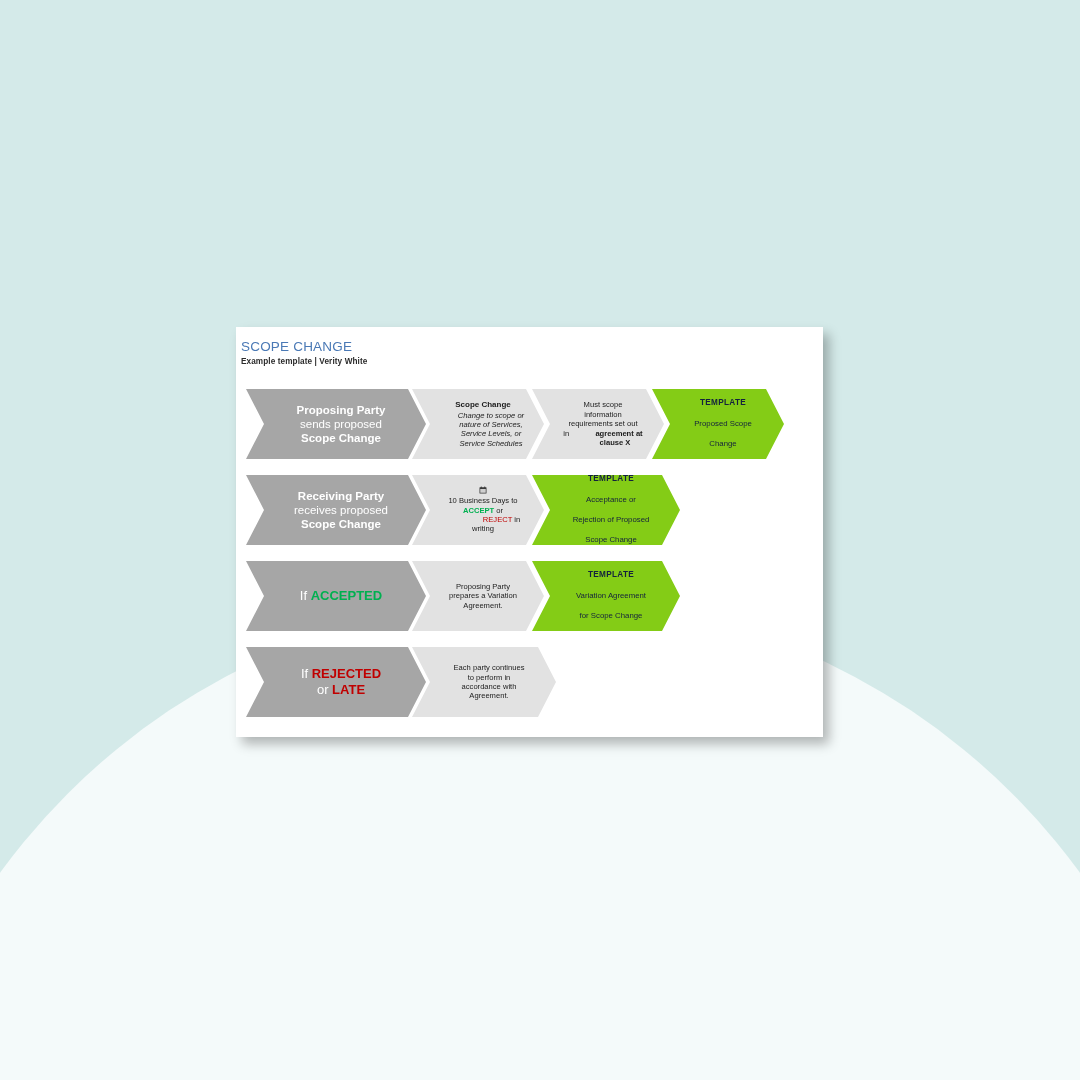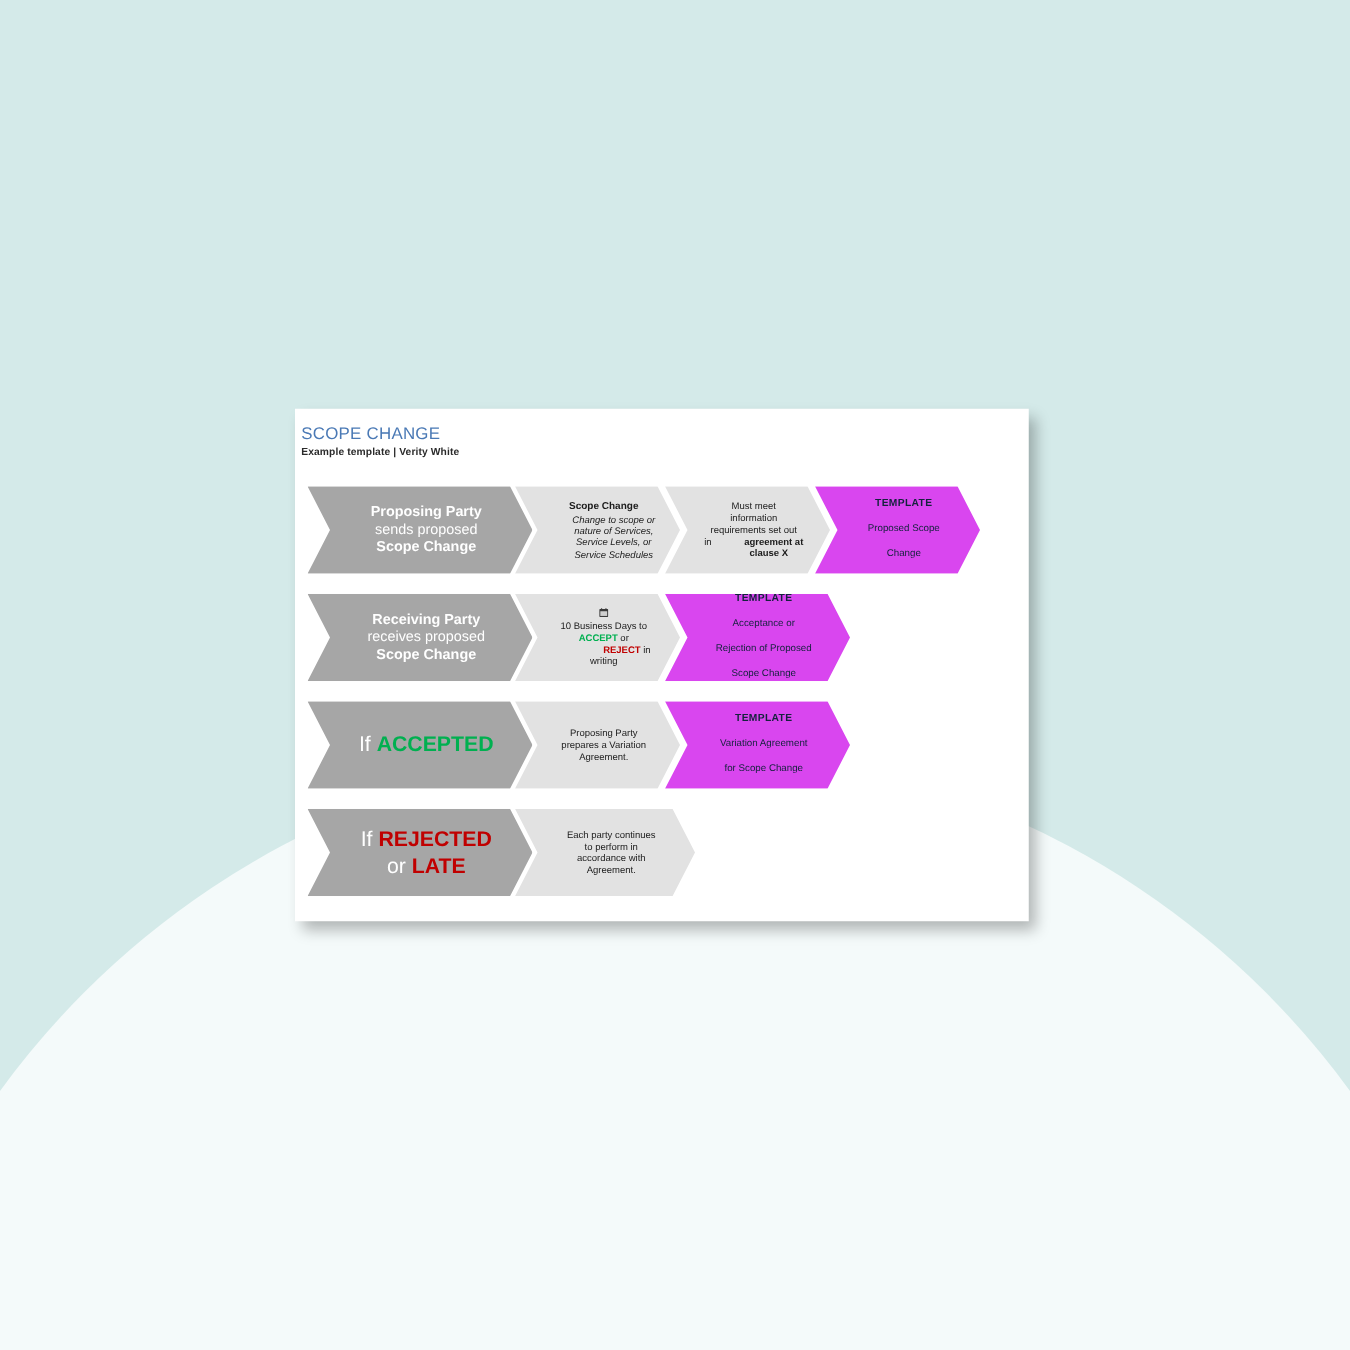--- a/index.html
+++ b/index.html
@@ -41,34 +41,34 @@
     position:absolute;top:0;height:70px;
     display:flex;align-items:center;justify-content:center;
     text-align:center;box-sizing:border-box;
     clip-path:polygon(0 0, calc(100% - 18px) 0, 100% 50%, calc(100% - 18px) 100%, 0 100%, 18px 50%);
   }
   .chev.first{
     clip-path:polygon(0 0, calc(100% - 18px) 0, 100% 50%, calc(100% - 18px) 100%, 0 100%, 18px 50%);
   }
   .chev-dark{background:#a6a6a6;color:#ffffff;}
   .chev-light{background:#e2e2e2;color:#1c1c1c;}
-  .chev-blue{background:#d946ef;color:#14223d;}
+  .chev-blue{background:#84cc16;color:#14223d;}
   .chev-inner{padding:0 10px 0 20px;line-height:1.24;width:100%;}
   
   .t-big{font-size:11.5px;font-weight:bold;}
   .t-big .reg{font-weight:normal;}
   .t-small{font-size:7.6px;}
   .t-small b{font-weight:bold;margin-left:24px;}
   .t-small i{font-style:italic;padding-left:16px;}
   .t-head{font-size:8px;font-weight:bold;display:block;margin-bottom:1px;}
   .t-tpl{font-size:8.2px;font-weight:bold;letter-spacing:.3px;display:block;margin-bottom:3px;}
   .t-tpl-body{font-size:7.8px;line-height:1.3;}
   .accept{color:#00b050;font-weight:bold;}
-  .reject{color:#c00000;font-weight:bold;padding-left:37px;}
-  .cond{font-size:17px;}
+  .reject{color:#c00000;font-weight:normal;padding-left:37px;}
+  .cond{font-size:13px;}
   .cond .if{color:#ffffff;font-weight:normal;}
   .cond .word-accept{color:#00b050;font-weight:bold;}
   .cond .word-reject{color:#c00000;font-weight:bold;}
   .cond .word-or{color:#ffffff;font-weight:normal;}
   .cal-icon{display:block;margin:0 auto 2px auto;width:8px;height:8px;}
 </style>
 </head>
 <body>
 
 <div id="bg-circle"></div>
@@ -95,21 +95,21 @@
           <span class="t-head">Scope Change</span>
           <i>Change to scope or</i><br>
           <i>nature of Services,</i><br>
           <i>Service Levels, or</i><br>
           <i>Service Schedules</i>
         </div>
       </div>
 
       <div class="chev chev-light" style="left:296px;width:132px;">
         <div class="chev-inner t-small">
-          <span>Must meet</span><br>
+          <span>Must scope</span><br>
           <span>information</span><br>
           <span>requirements set out</span><br>
           <span>in </span><b>agreement at</b><br>
           <b>clause X</b>
         </div>
       </div>
 
       <div class="chev chev-blue" style="left:416px;width:132px;">
         <div class="chev-inner">
           <span class="t-tpl">TEMPLATE</span>

